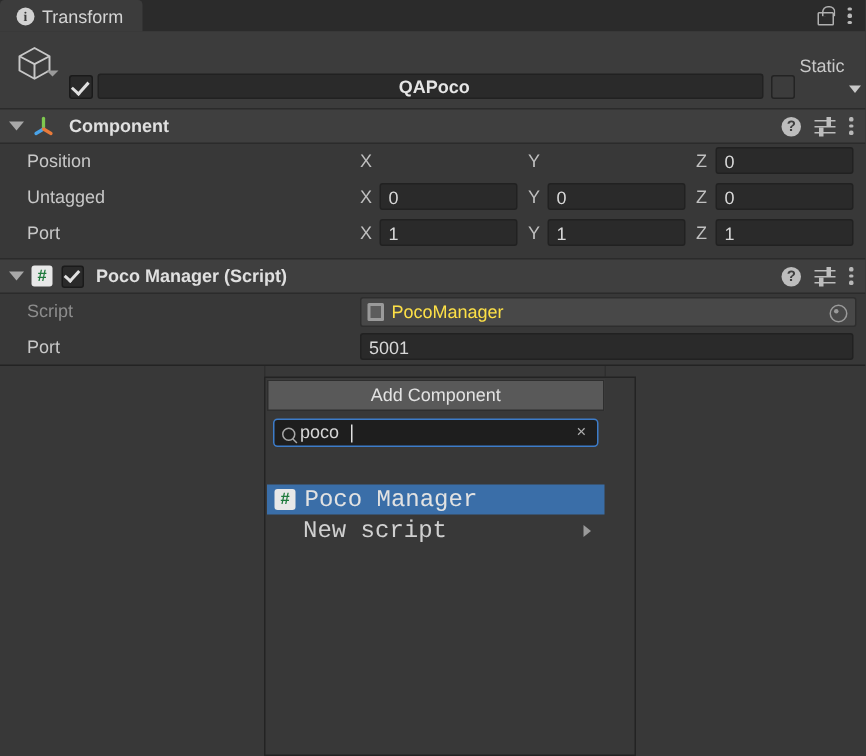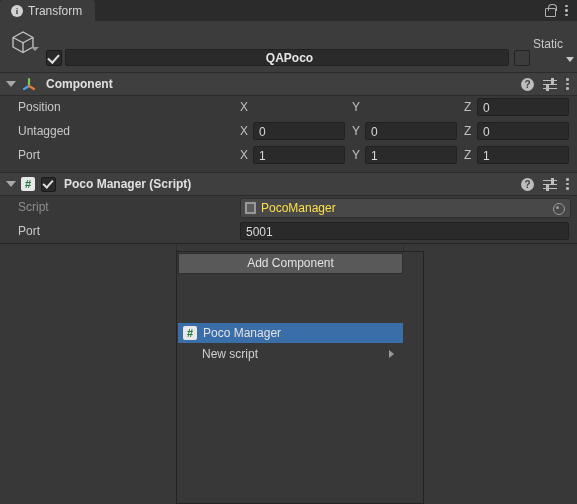--- a/index.html
+++ b/index.html
@@ -244,21 +244,21 @@
     position: absolute; left: 1px; top: 50px; width: 225px; height: 20px;
     background: #4a4a4a; border-bottom: 1px solid #2e2e2e;
     color: #c2c2c2; font-size: 12px; font-weight: bold;
     text-align: center; line-height: 20px;
   }
   .result-row {
     position: absolute; left: 1px; width: 225px; height: 20px;
     display: flex; align-items: center;
   }
   .result-row.selected { background: #3a6ea8; }
-  .result-row .label { color: #e2e2e2; font-size: 12px; }
+  .result-row .label { color: #e2e2e2; font-size: 16px; font-family: Liberation Mono, monospace; }
   .result-row .label.plain { color: #d0d0d0; padding-left: 24px; }
   .row-arrow {
     margin-left: auto; margin-right: 9px;
     width: 0; height: 0; border-top: 4.5px solid transparent;
     border-bottom: 4.5px solid transparent; border-left: 5px solid #9a9a9a;
   }
 </style>
 </head>
 <body>
 
@@ -410,20 +410,26 @@
   </div>
 
   <div class="lower">
     <div class="col-sep" style="left:176px"></div>
     <div class="col-sep" style="left:403px"></div>
   </div>
 
   <div class="popup">
     <div class="add-comp-btn">Add Component</div>
 
+    <div class="search-wrap">
+      <span class="mag-icon"></span>
+      <span class="search-text">poco</span>
+      <span class="caret-bar" style="left:51px"></span>
+      <span class="clear-x">×</span>
+    </div>
 
 
     <div class="result-row selected" style="top:71px">
       <span class="cs-icon">#</span>
       <span class="label" style="margin-left:6px">Poco Manager</span>
     </div>
 
     <div class="result-row" style="top:92px">
       <span class="label plain">New script</span>
       <span class="row-arrow"></span>

